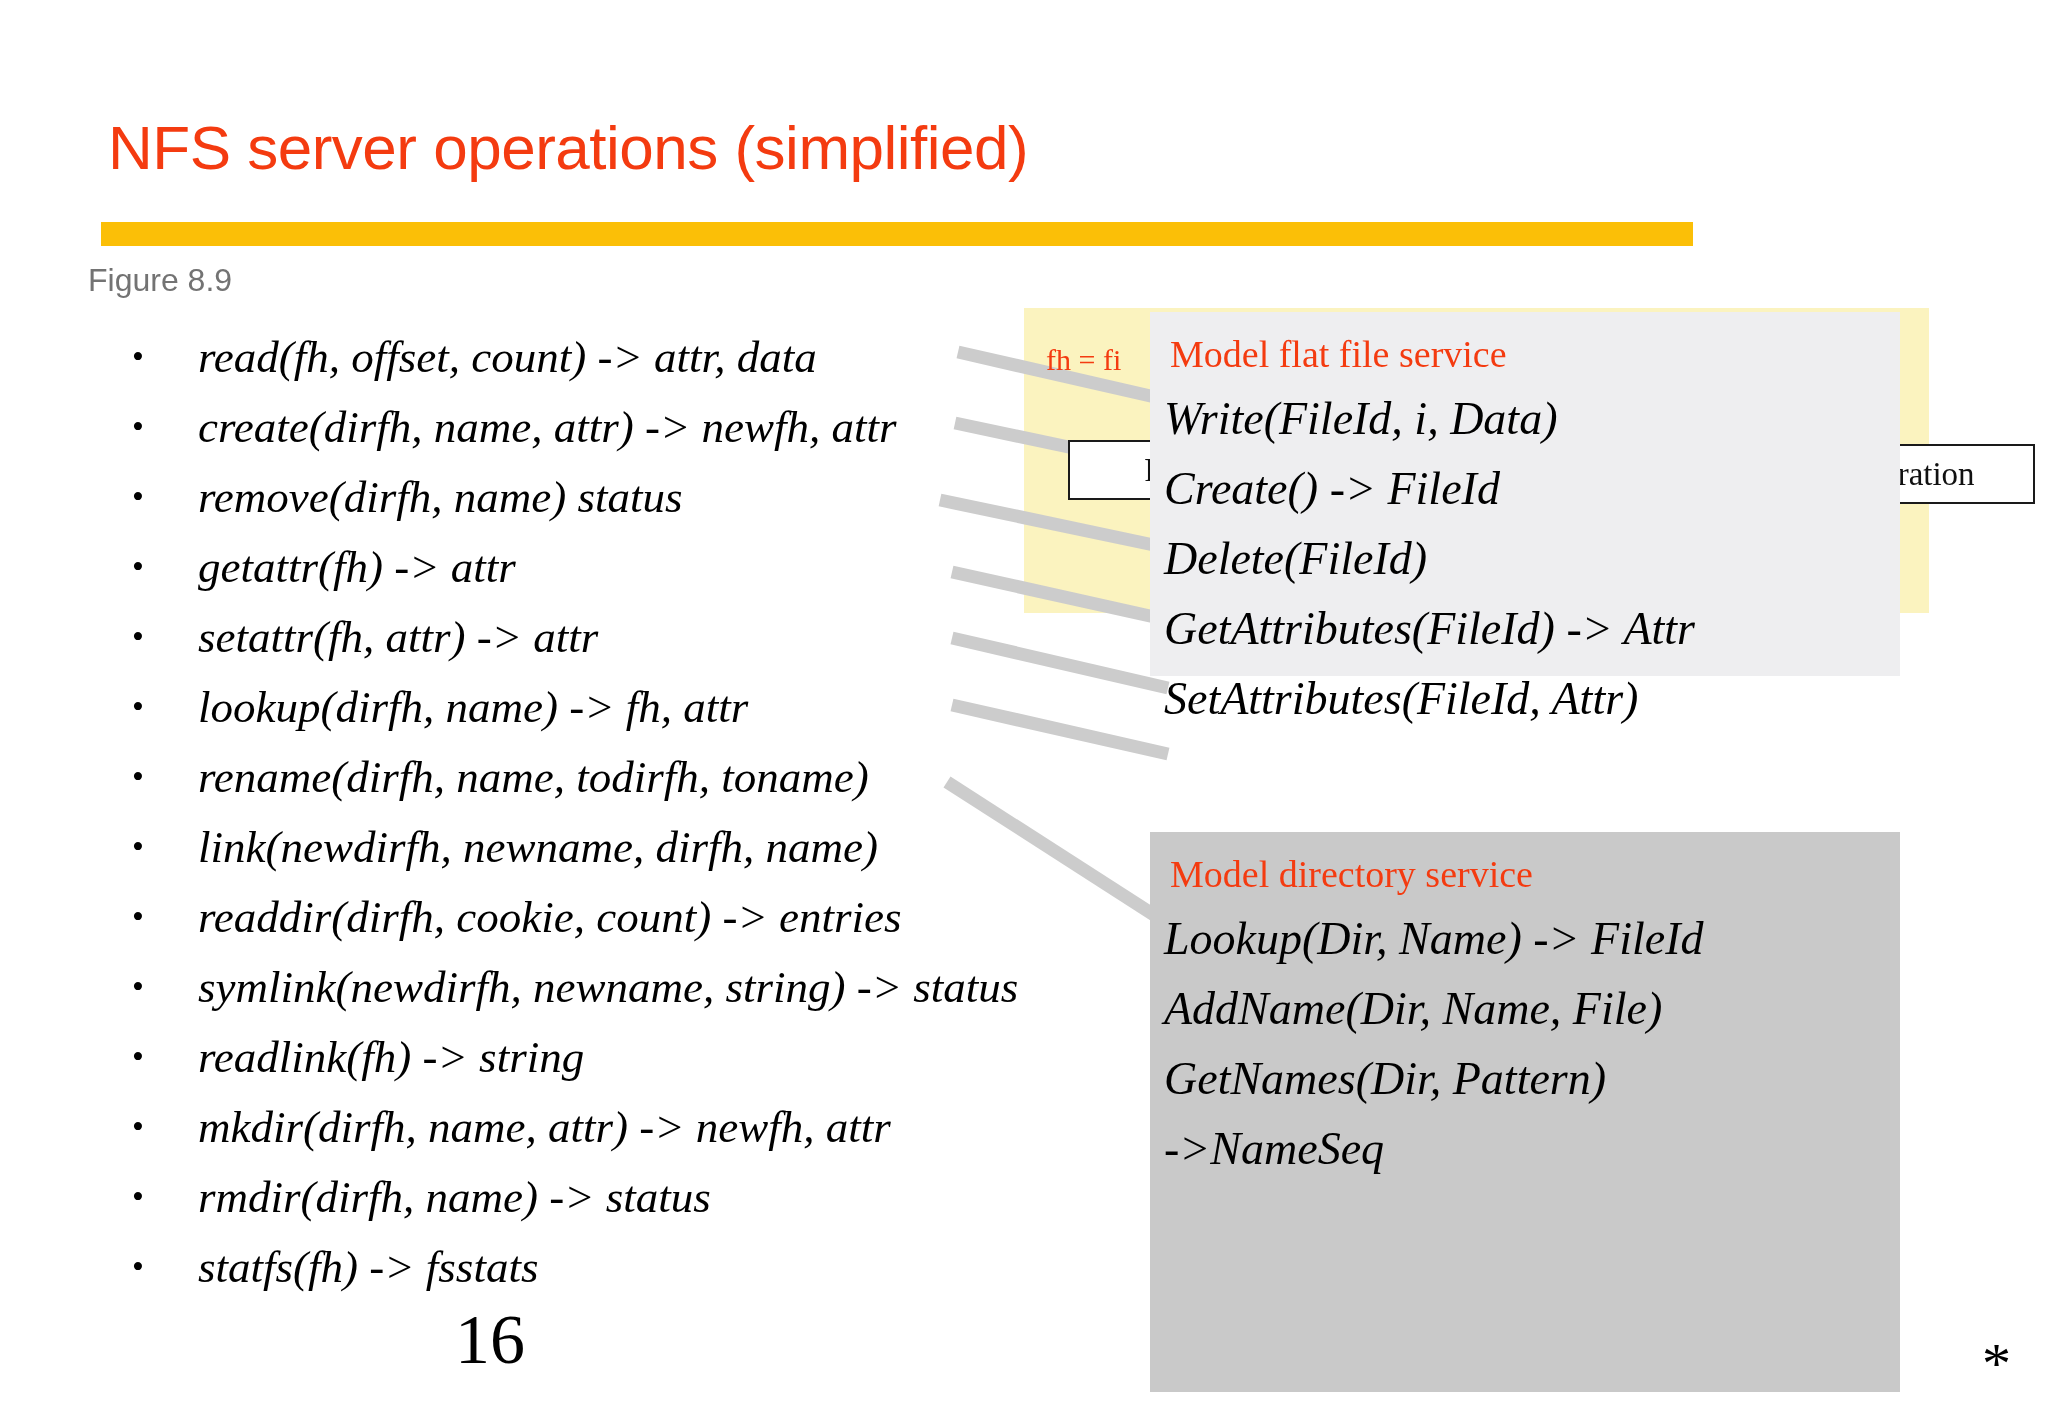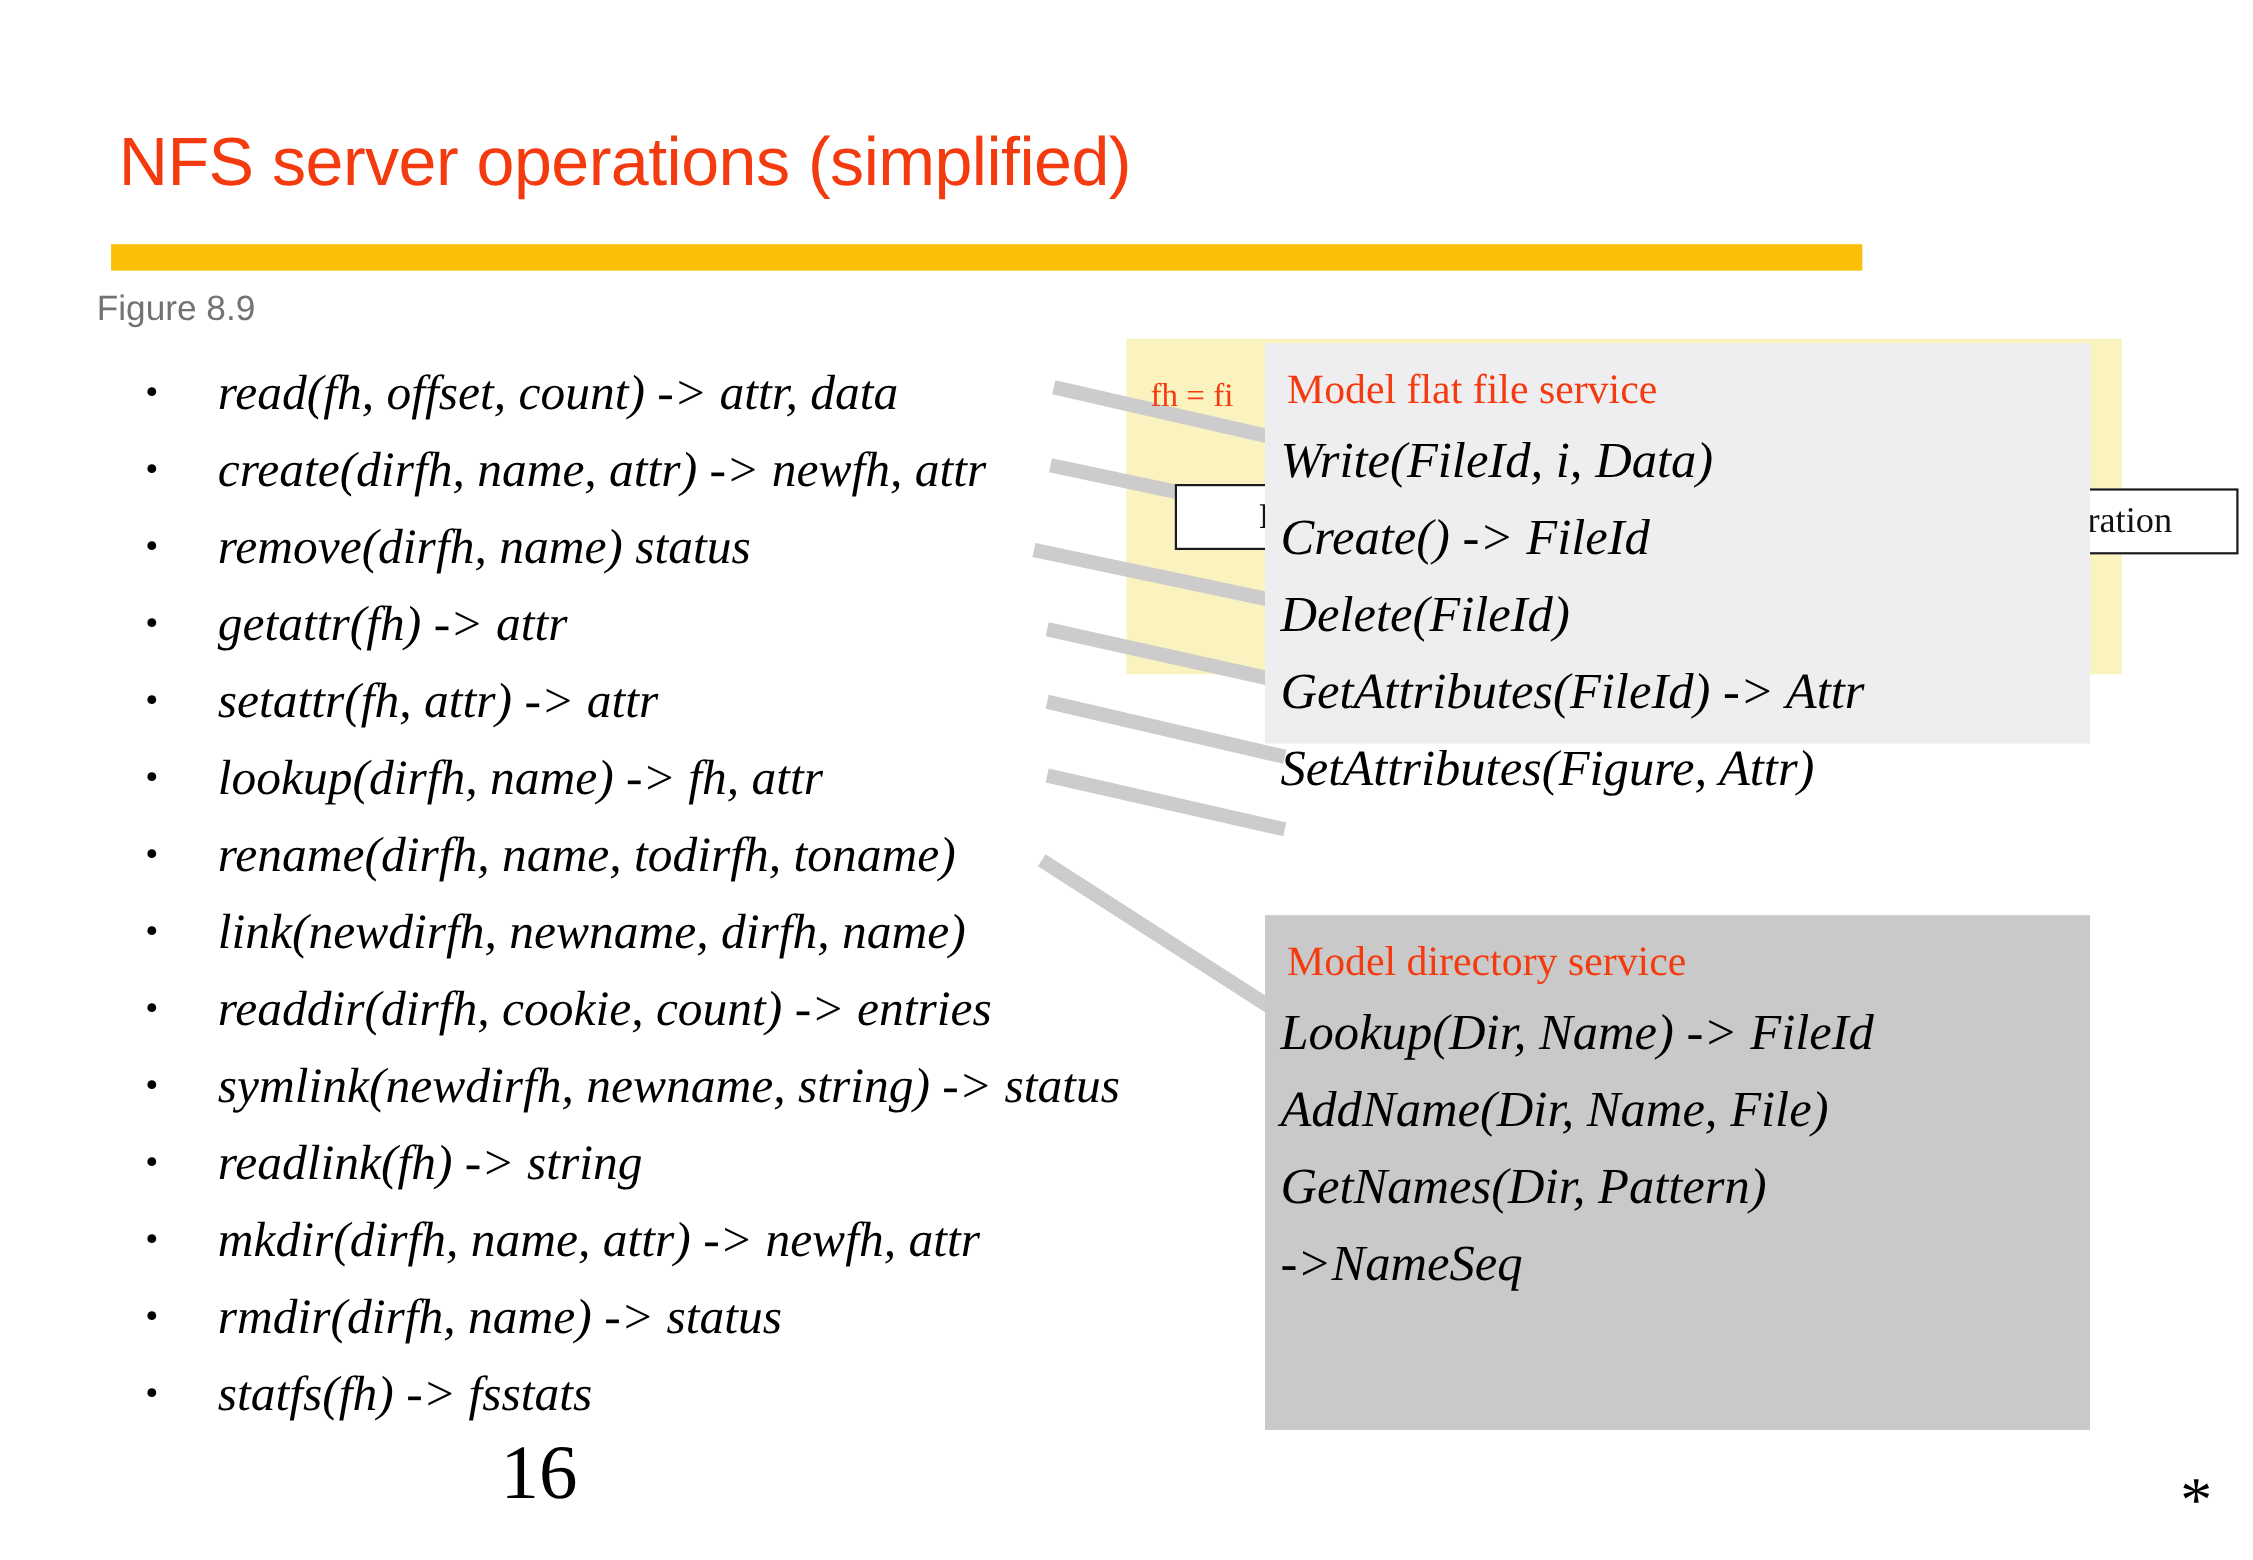--- a/index.html
+++ b/index.html
@@ -161,21 +161,21 @@
     height: 364px;
     background: #eeeef0;
     z-index: 5;
     padding: 0;
   }
   #overlay-directory {
     position: absolute;
     left: 1150px;
     top: 832px;
     width: 750px;
-    height: 468px;
+    height: 560px;
     background: #c9c9c9;
     z-index: 5;
   }
   .overlay-heading {
     position: absolute;
     left: 20px;
     top: 20px;
     font-family: "Liberation Serif", "DejaVu Serif", serif;
     font-size: 38px;
     color: #f43b10;
@@ -258,21 +258,21 @@
 
 <div id="page-number">16</div>
 
 <div id="overlay-flat-file">
   <div class="overlay-heading">Model flat file service</div>
   <ul class="overlay-ops">
     <li>Write(FileId, i, Data)</li>
     <li>Create() -&gt; FileId</li>
     <li>Delete(FileId)</li>
     <li>GetAttributes(FileId) -&gt; Attr</li>
-    <li>SetAttributes(Figure, Attr)</li>
+    <li>SetAttributes(FileId, Attr)</li>
   </ul>
 </div>
 
 <div id="overlay-directory">
   <div class="overlay-heading">Model directory service</div>
   <ul class="overlay-ops">
     <li>Lookup(Dir, Name) -&gt; FileId</li>
     <li>AddName(Dir, Name, File)</li>
     <li>GetNames(Dir, Pattern)</li>
     <li>-&gt;NameSeq</li>

